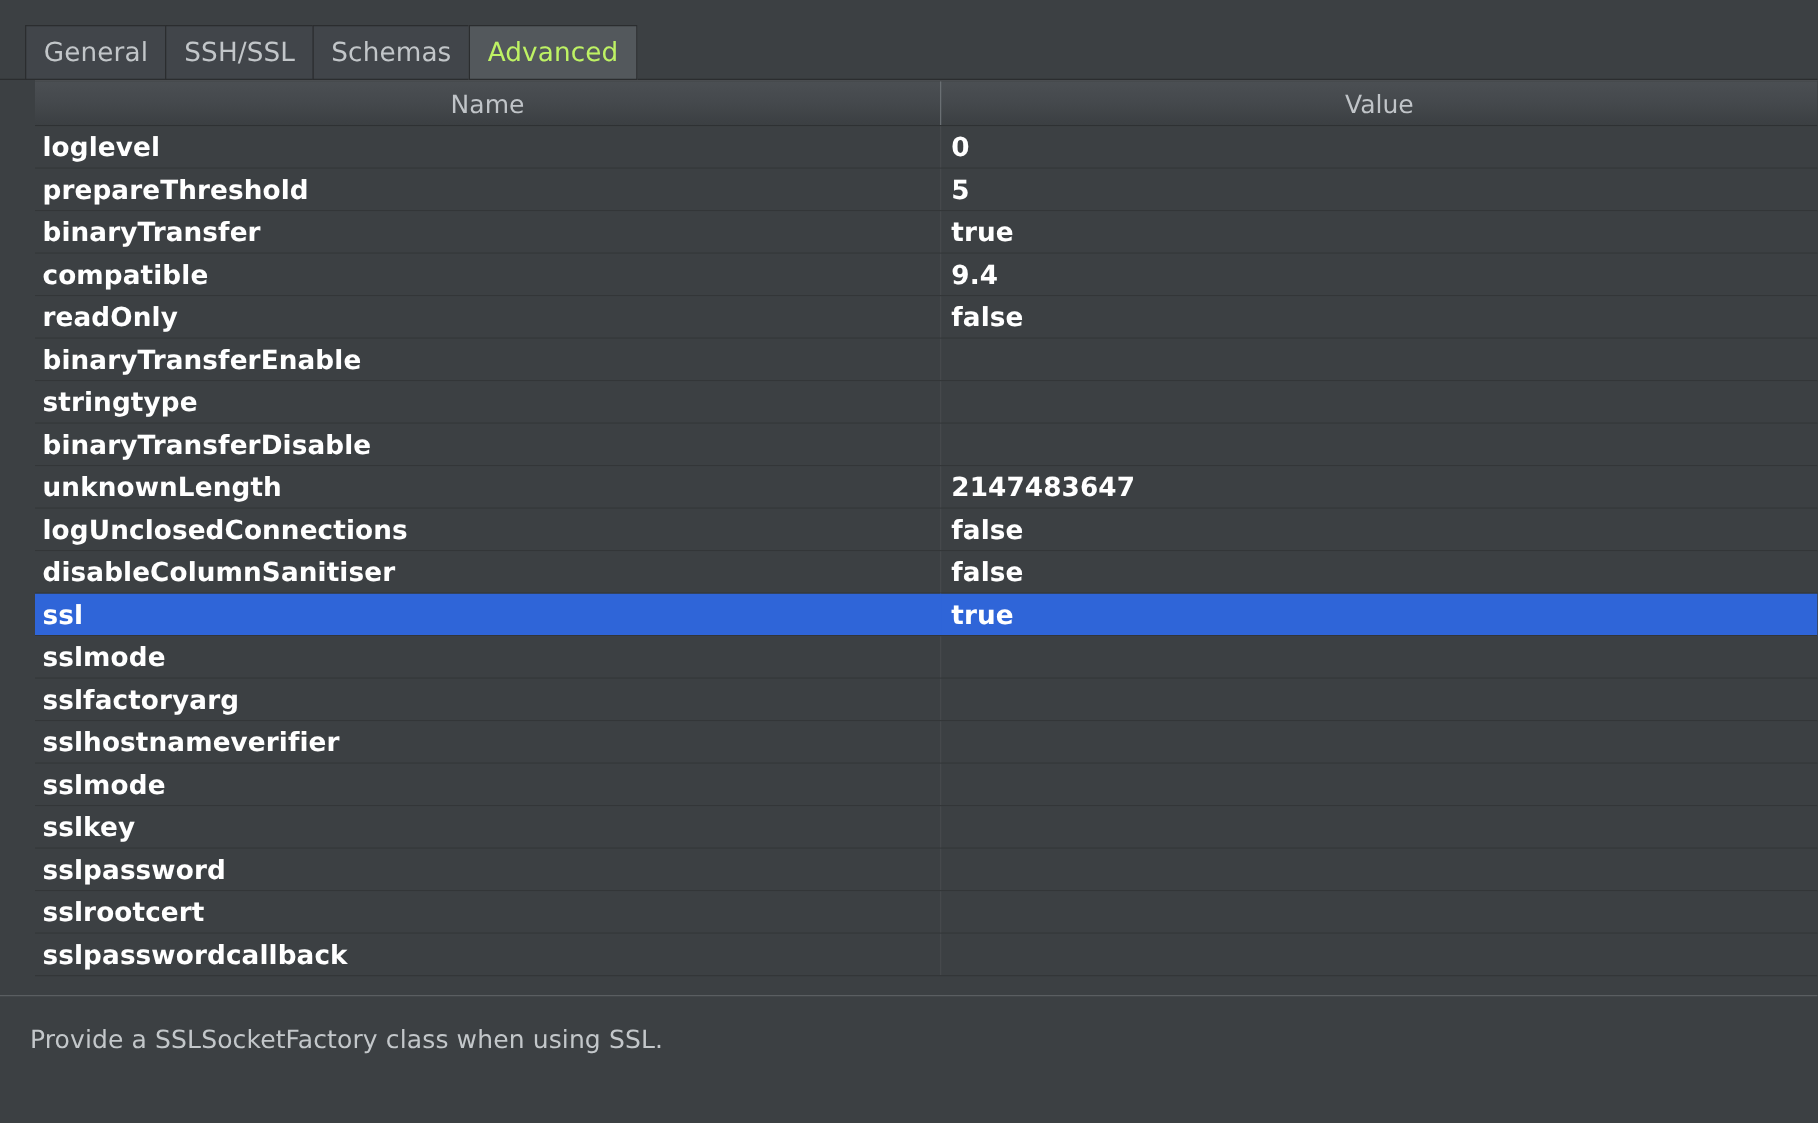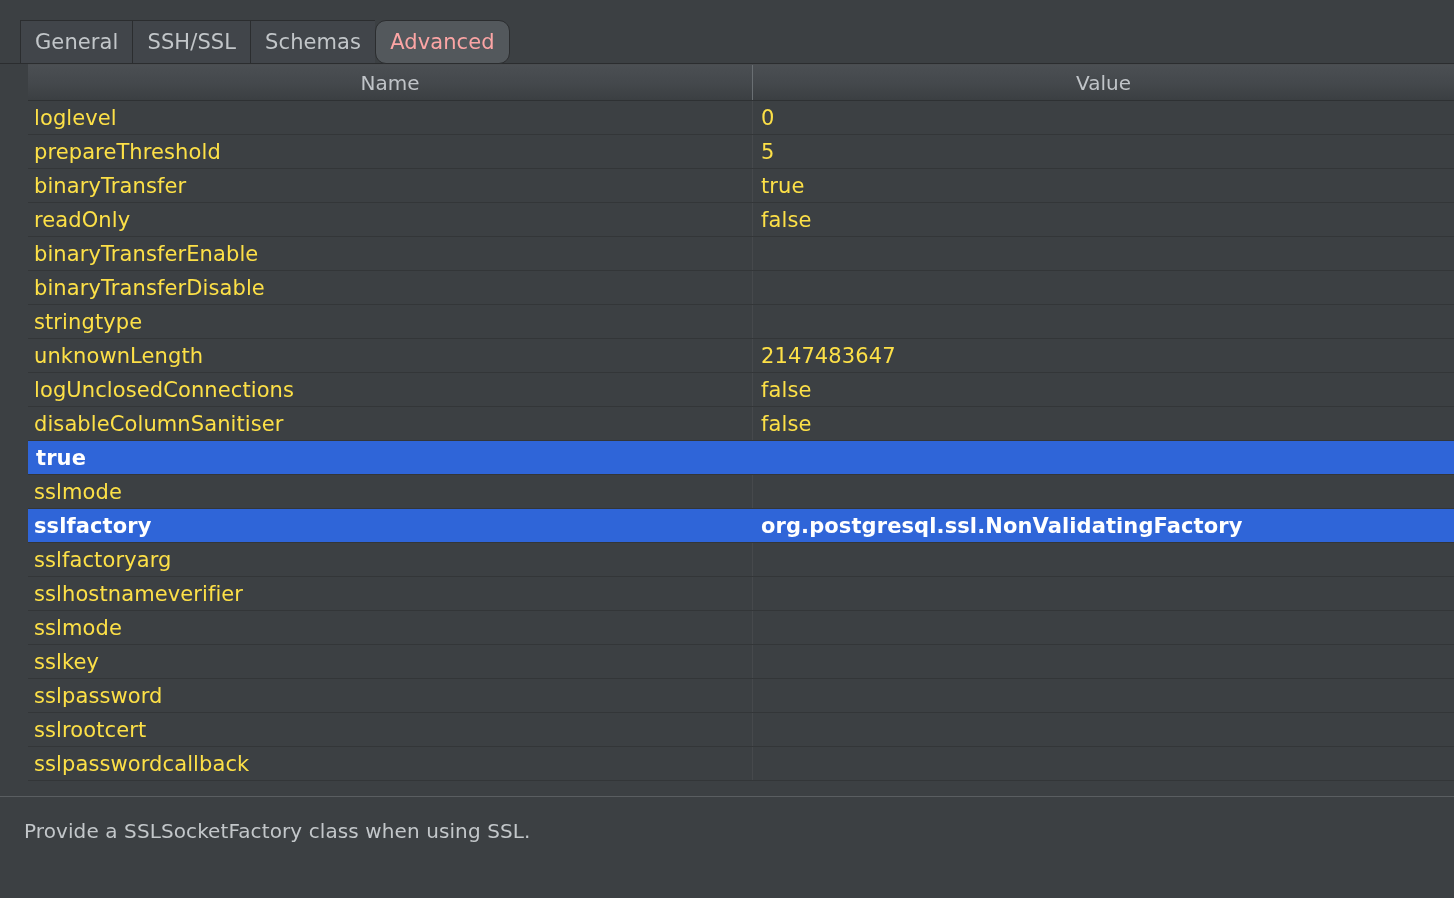--- a/index.html
+++ b/index.html
@@ -60,23 +60,22 @@
     position: relative;
     z-index: 1;
     white-space: nowrap;
     letter-spacing: 0.1px;
   }
   .tab:last-child {
     border-right: 1px solid #2b2d2f;
   }
   .tab.selected {
     background: #53585c;
-    color: #fca5a5;
+    color: #bef264;
     z-index: 2;
-    border-radius: 11px;
   }
 
   
   .table-wrap {
     flex: 0 0 auto;
     height: 731px;
     overflow: hidden;
     position: relative;
     background: #3c4043;
     border-top: 1px solid #4a4d50;
@@ -120,27 +119,28 @@
     border-bottom: 1px solid #333638;
     background: #3c4043;
   }
   .trow.selected {
     background: #2f65d8;
   }
   .td {
     display: flex;
     align-items: center;
     font-size: 21px;
-    color: #fde047;
+    color: #ffffff;
     height: 100%;
     box-sizing: border-box;
     padding-left: 6px;
     overflow: hidden;
     white-space: nowrap;
     letter-spacing: 0.1px;
+    font-weight: bold;
   }
   .td.name-col {
     width: 725px;
     flex: 0 0 725px;
     border-right: 1px solid #46494c;
   }
   .td.value-col {
     flex: 1 1 auto;
     padding-left: 8px;
   }
@@ -188,57 +188,58 @@
         </div>
         <div class="trow">
           <div class="td name-col">prepareThreshold</div>
           <div class="td value-col">5</div>
         </div>
         <div class="trow">
           <div class="td name-col">binaryTransfer</div>
           <div class="td value-col">true</div>
         </div>
         <div class="trow">
+          <div class="td name-col">compatible</div>
+          <div class="td value-col">9.4</div>
+        </div>
+        <div class="trow">
           <div class="td name-col">readOnly</div>
           <div class="td value-col">false</div>
         </div>
         <div class="trow">
           <div class="td name-col">binaryTransferEnable</div>
           <div class="td value-col"></div>
         </div>
         <div class="trow">
+          <div class="td name-col">stringtype</div>
+          <div class="td value-col"></div>
+        </div>
+        <div class="trow">
           <div class="td name-col">binaryTransferDisable</div>
-          <div class="td value-col"></div>
-        </div>
-        <div class="trow">
-          <div class="td name-col">stringtype</div>
           <div class="td value-col"></div>
         </div>
         <div class="trow">
           <div class="td name-col">unknownLength</div>
           <div class="td value-col">2147483647</div>
         </div>
         <div class="trow">
           <div class="td name-col">logUnclosedConnections</div>
           <div class="td value-col">false</div>
         </div>
         <div class="trow">
           <div class="td name-col">disableColumnSanitiser</div>
           <div class="td value-col">false</div>
         </div>
         <div class="trow selected">
+          <div class="td name-col">ssl</div>
           <div class="td value-col">true</div>
         </div>
         <div class="trow">
           <div class="td name-col">sslmode</div>
           <div class="td value-col"></div>
-        </div>
-        <div class="trow selected">
-          <div class="td name-col">sslfactory</div>
-          <div class="td value-col">org.postgresql.ssl.NonValidatingFactory</div>
         </div>
         <div class="trow">
           <div class="td name-col">sslfactoryarg</div>
           <div class="td value-col"></div>
         </div>
         <div class="trow">
           <div class="td name-col">sslhostnameverifier</div>
           <div class="td value-col"></div>
         </div>
         <div class="trow">

